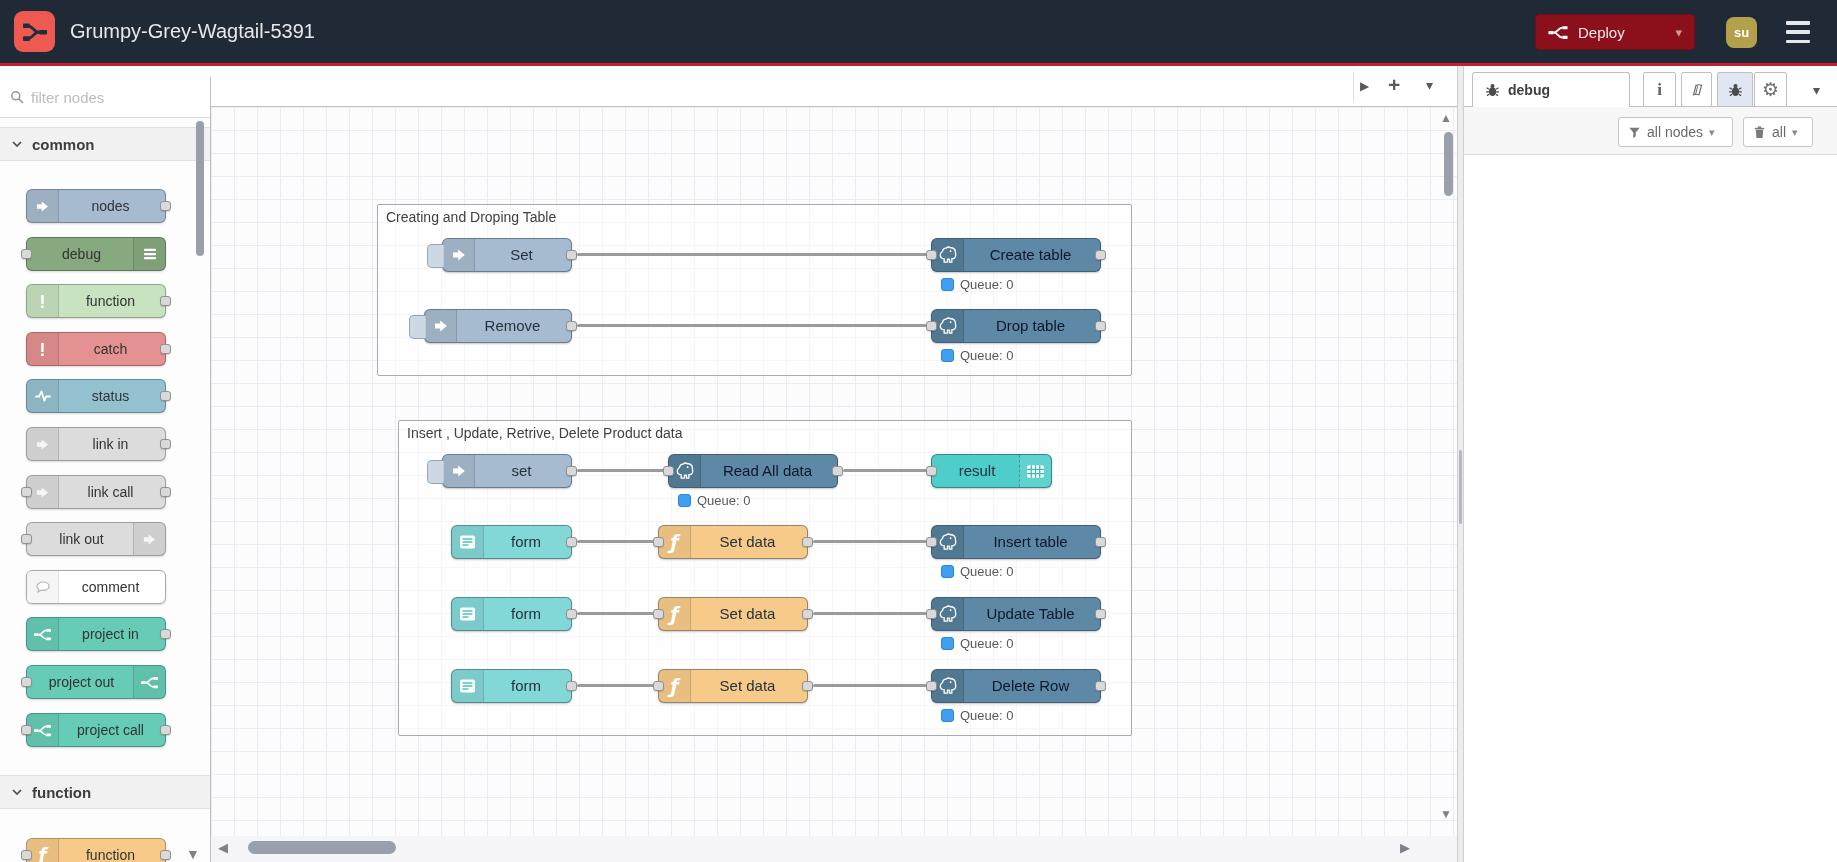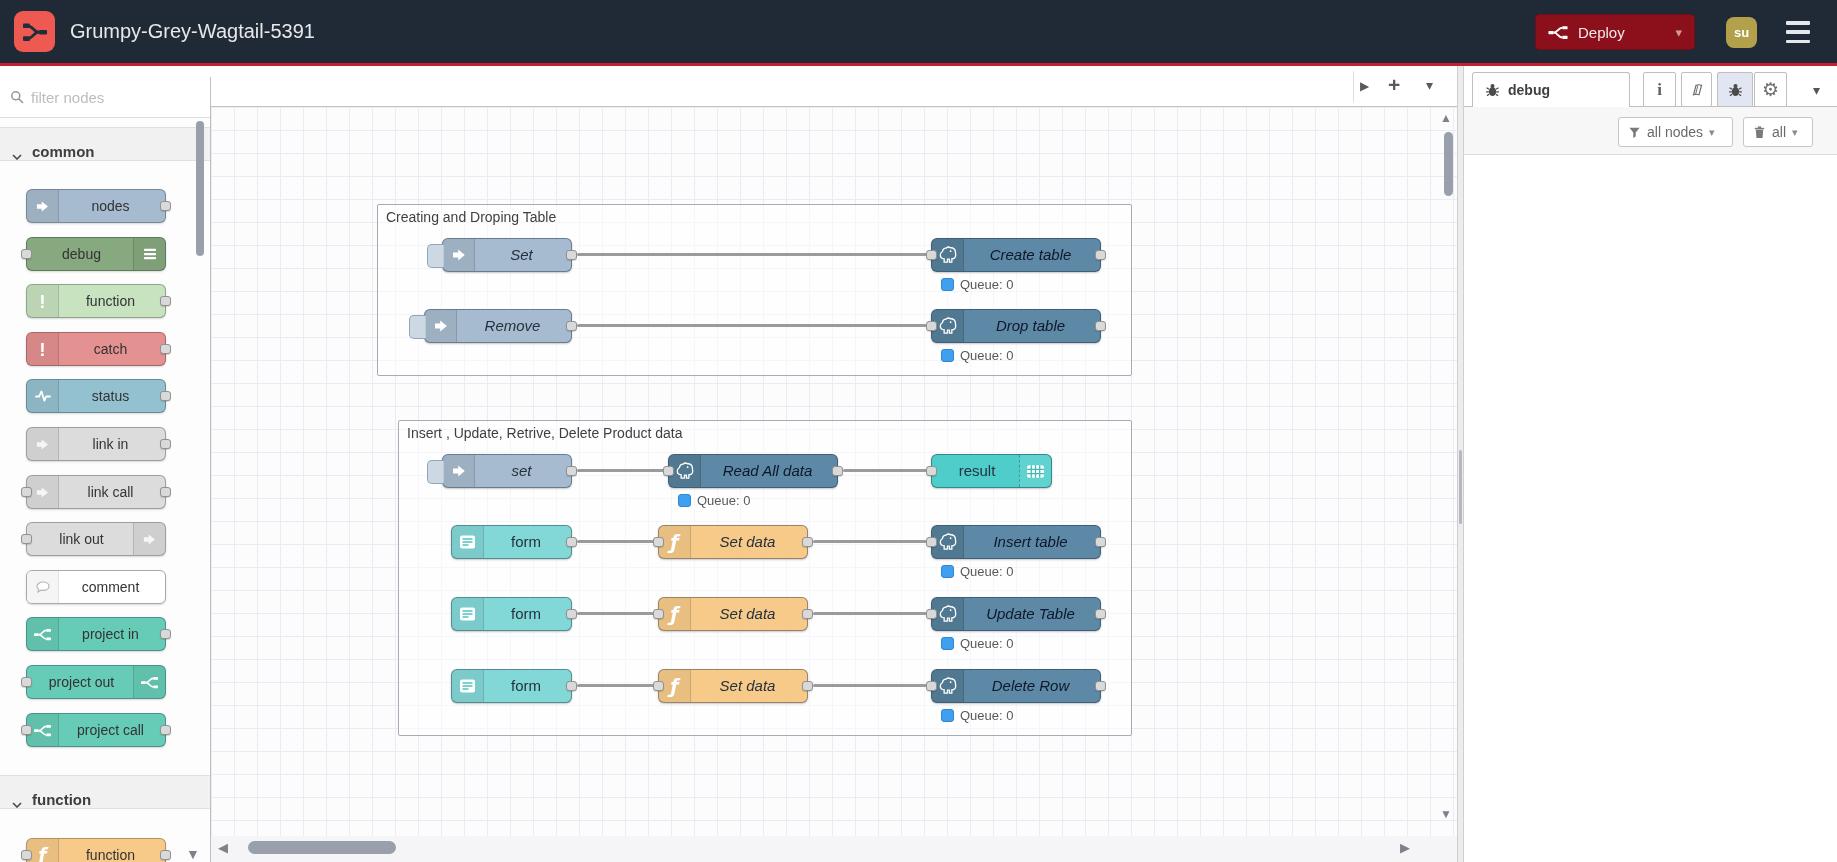--- a/index.html
+++ b/index.html
@@ -12,28 +12,28 @@
 #deploy{position:absolute;left:1535px;top:14px;width:160px;height:36px;background:#8C101C;border:1px solid #700d16;border-radius:4px;color:#f0e9e9;display:flex;align-items:center;gap:10px;padding:0 12px;font-size:15px;cursor:pointer}
 #deploy .dcaret{margin-left:auto;color:#cf9aa0;font-size:13px}
 #avatar{position:absolute;left:1726px;top:17px;width:31px;height:31px;background:#b3a04a;border-radius:8px;color:#fff;font-weight:bold;font-size:13px;display:flex;align-items:center;justify-content:center}
 #hamburger{position:absolute;left:1786px;top:21px;width:24px;height:22px;display:flex;flex-direction:column;justify-content:space-between;cursor:pointer}
 #hamburger i{display:block;height:3.5px;background:#e4e7ec;border-radius:1px}
 
 #palette{position:absolute;left:0;top:77px;width:211px;height:796px;background:#fdfdfd;border-right:1px solid #bfbfbf}
 #psearch{position:absolute;left:0;top:0;width:210px;height:41px;background:#fff;border-bottom:1px solid #ddd;display:flex;align-items:center;gap:7px;padding:0 10px}
 #psearch input{border:none;outline:none;background:transparent;font-size:15px;color:#555;width:165px;font-family:inherit}
 #psearch input::placeholder{color:#bdbdbd}
-.cathdr{position:absolute;left:0;width:210px;height:34px;background:#f1f1f1;border-top:1px solid #e0e0e0;border-bottom:1px solid #e0e0e0;display:flex;align-items:flex-end;gap:10px;padding:0 12px;font-size:15px;font-weight:bold;color:#3e3e3e;cursor:pointer}
+.cathdr{position:absolute;left:0;width:210px;height:34px;background:#f1f1f1;border-top:1px solid #e0e0e0;border-bottom:1px solid #e0e0e0;display:flex;align-items:center;gap:10px;padding:0 12px;font-size:15px;font-weight:bold;color:#3e3e3e;cursor:pointer}
 .pi{position:absolute;left:26px;width:140px;height:34px;border-radius:6px;border:1px solid rgba(0,0,0,.28);box-shadow:0 1px 2px rgba(0,0,0,.15);cursor:grab}
 .pi .lb{font-size:14px;color:#333}
 
 .lb{position:absolute;top:0;height:32px;line-height:32px;text-align:center;font-size:15px;color:#24323e;white-space:nowrap}
 .ic-l .lb{left:33px;right:4px}
 .ic-r .lb{left:4px;right:33px}
-.it{font-style:italic}
+.it{}
 .is{position:absolute;top:0;width:32px;height:32px;background:rgba(0,0,0,.06);display:flex;align-items:center;justify-content:center}
 .is.l{left:0;border-right:1px solid rgba(0,0,0,.13);border-radius:5px 0 0 5px}
 .is.r{right:0;border-left:1px solid rgba(0,0,0,.13);border-radius:0 5px 5px 0}
 .pt{position:absolute;top:11px;width:11px;height:10px;background:#d9d9d9;border:1px solid #919191;border-radius:3px;box-shadow:0 1px 1px rgba(0,0,0,.15)}
 .pt.i{left:-6px}.pt.o{right:-6px}
 .ib{position:absolute;left:-16px;top:5px;width:17px;height:24px;background:#ccd8e4;border:1px solid #93a5b6;border-right:none;border-radius:5px 0 0 5px}
 .fico{font-family:"DejaVu Sans",sans-serif;font-style:italic;font-weight:bold;color:#fff;font-size:19px;line-height:1}
 .excl{font-weight:bold;color:#fff;font-size:19px;line-height:1}
 
 .n-inject{background:#a6bbcf}.n-debug{background:#87a980}.n-complete{background:#c7e3c0}.n-catch{background:#e49191}

